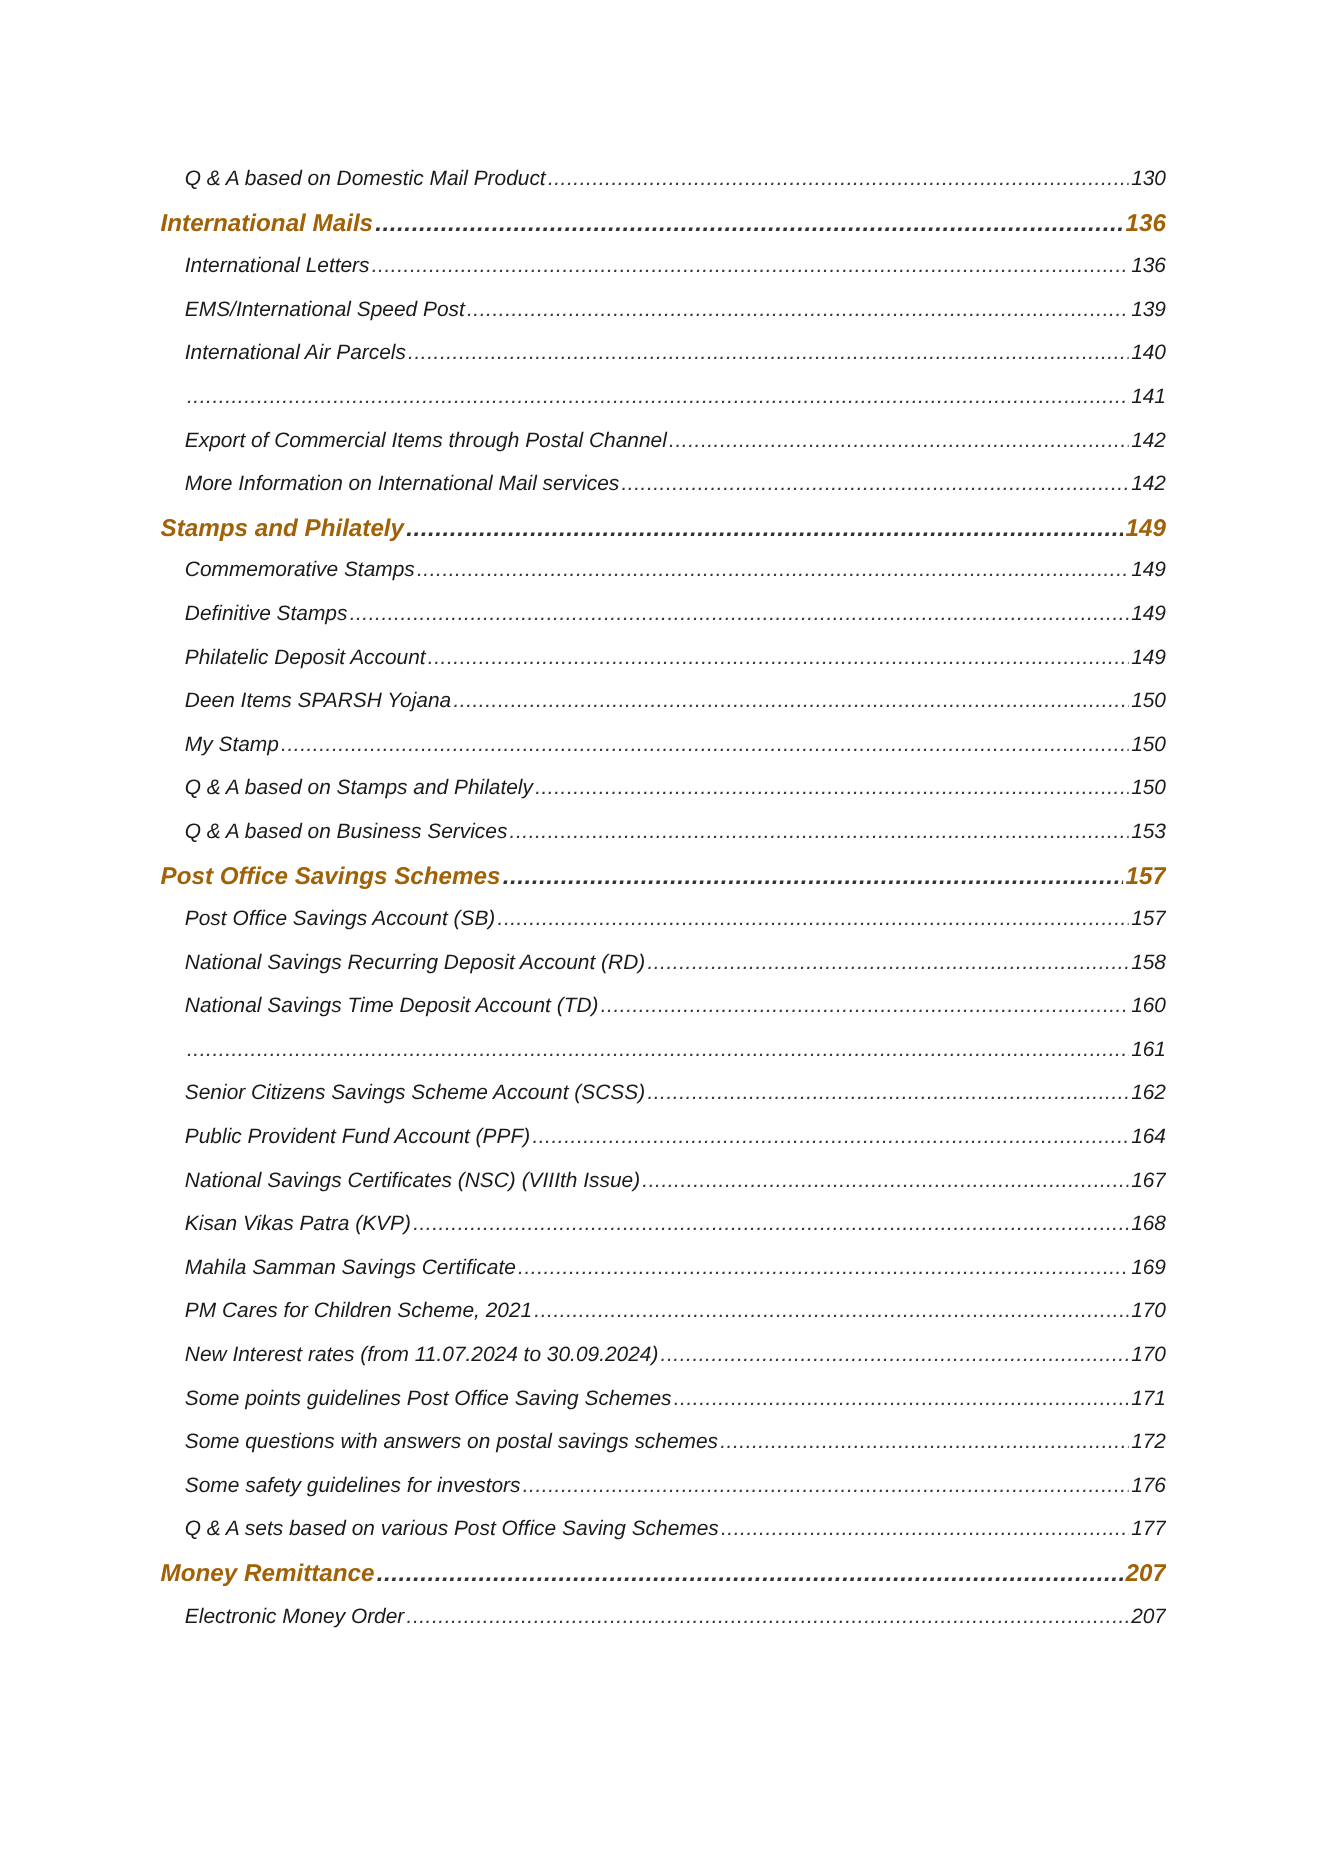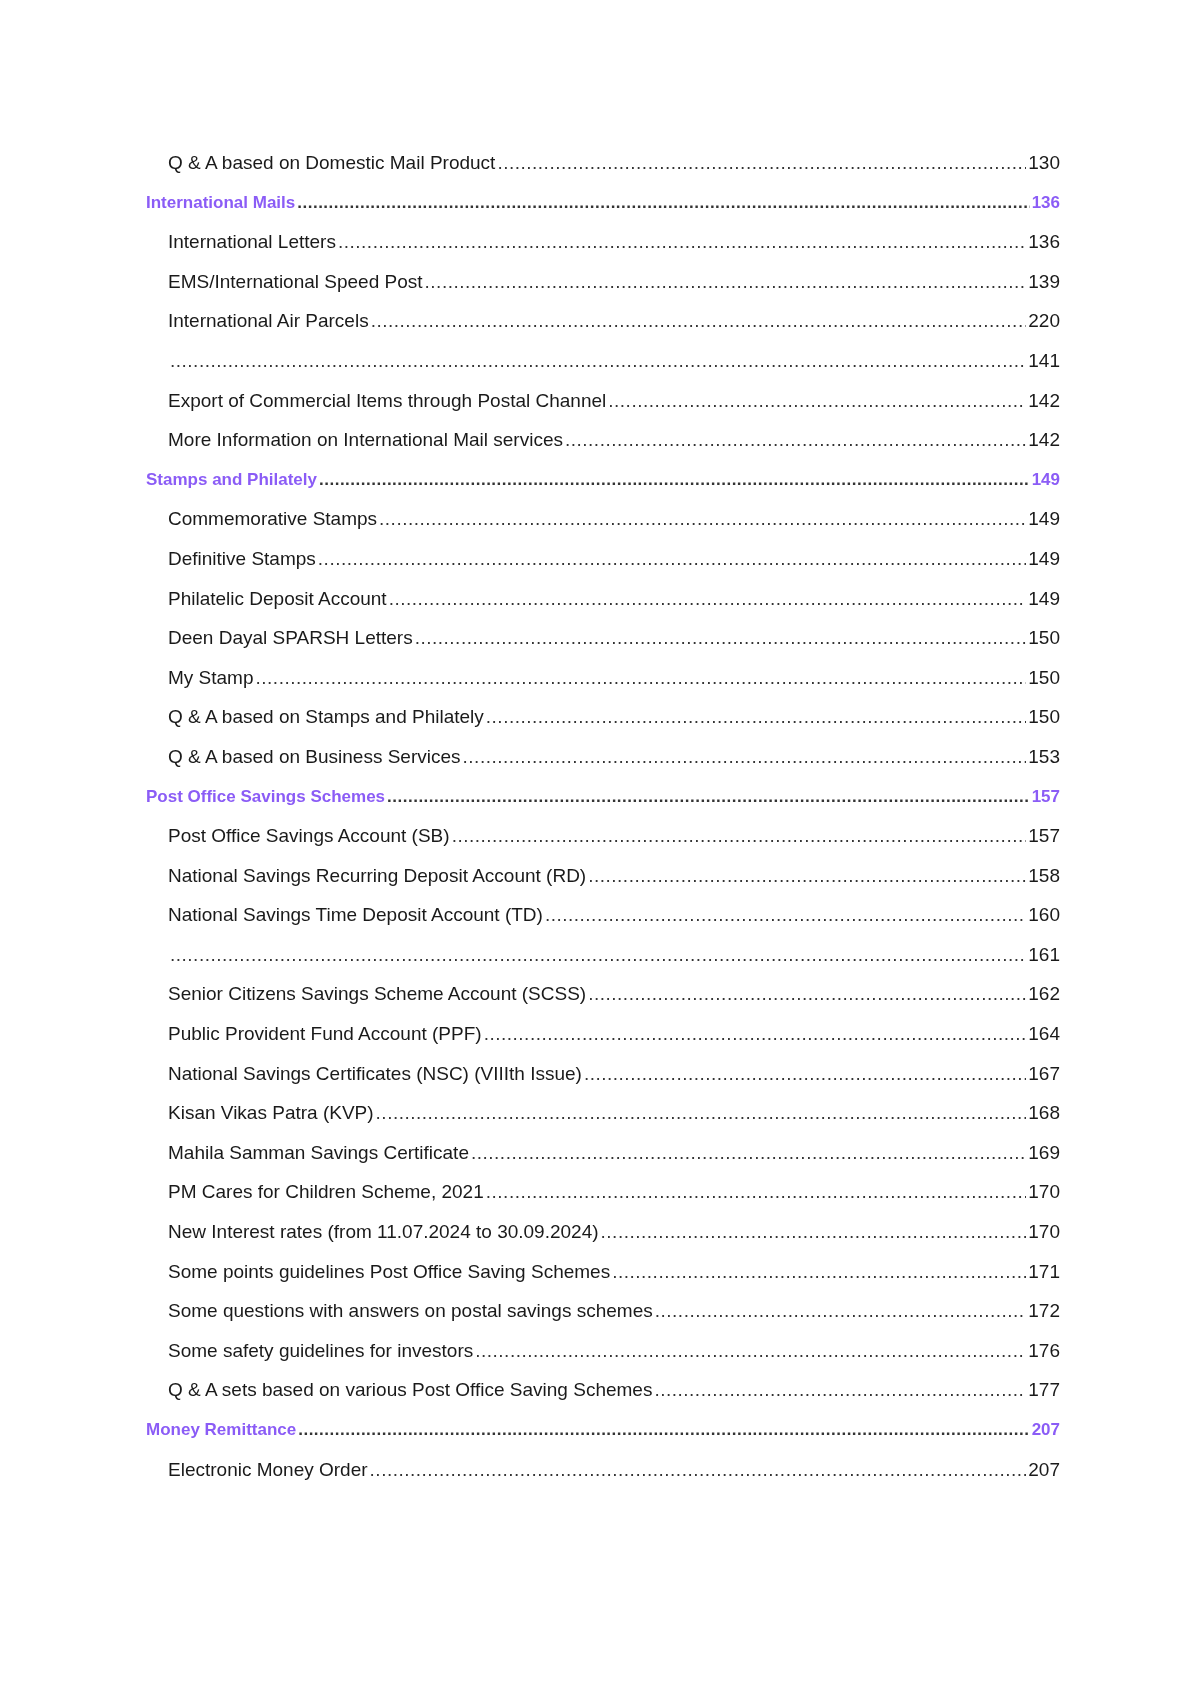--- a/index.html
+++ b/index.html
@@ -1,22 +1,22 @@
 <!DOCTYPE html>
 <html><head>
 <meta charset="utf-8">
 <style>
   html, body { margin: 0; padding: 0; background: #ffffff; }
   body { width: 1200px; height: 1697px; position: relative; overflow: hidden;
          font-family: "Liberation Sans", "DejaVu Sans", sans-serif; color: #1a1a1a; }
-  #toc { position: absolute; left: 146px; top: 143px; width: 914px; }
+  #toc { position: absolute; left: 146px; top: 143px; width: 914px; font-style: italic; }
   .row { display: flex; align-items: baseline; white-space: nowrap; overflow: hidden;
          height: 39.6px; line-height: 39.6px; }
   .row.sub { padding-left: 22px; font-size: 19px; }
-  .row.main { font-size: 17px; font-weight: bold; color: #8b5cf6; }
+  .row.main { font-size: 22px; font-weight: bold; color: #a16207; }
   .row .label { flex: 0 0 auto; }
   .row .leader { flex: 1 1 auto; overflow: hidden; margin: 0 2px; letter-spacing: 0.5px; color: #333; }
   .row .leader::after { content: "........................................................................................................................................................................................................................................................................................................................................"; }
   .row .page { flex: 0 0 auto; text-align: right; }
 </style>
 </head>
 <body>
 
 <div id="toc">
     <div class="row sub">
@@ -35,21 +35,21 @@
       <span class="page">136</span>
     </div>
     <div class="row sub">
       <span class="label">EMS/International Speed Post</span>
       <span class="leader"></span>
       <span class="page">139</span>
     </div>
     <div class="row sub">
       <span class="label">International Air Parcels</span>
       <span class="leader"></span>
-      <span class="page">220</span>
+      <span class="page">140</span>
     </div>
     <div class="row sub">
       <span class="leader"></span>
       <span class="page">141</span>
     </div>
     <div class="row sub">
       <span class="label">Export of Commercial Items through Postal Channel</span>
       <span class="leader"></span>
       <span class="page">142</span>
     </div>
@@ -72,21 +72,21 @@
       <span class="label">Definitive Stamps</span>
       <span class="leader"></span>
       <span class="page">149</span>
     </div>
     <div class="row sub">
       <span class="label">Philatelic Deposit Account</span>
       <span class="leader"></span>
       <span class="page">149</span>
     </div>
     <div class="row sub">
-      <span class="label">Deen Dayal SPARSH Letters</span>
+      <span class="label">Deen Items SPARSH Yojana</span>
       <span class="leader"></span>
       <span class="page">150</span>
     </div>
     <div class="row sub">
       <span class="label">My Stamp</span>
       <span class="leader"></span>
       <span class="page">150</span>
     </div>
     <div class="row sub">
       <span class="label">Q &amp; A based on Stamps and Philately</span>

